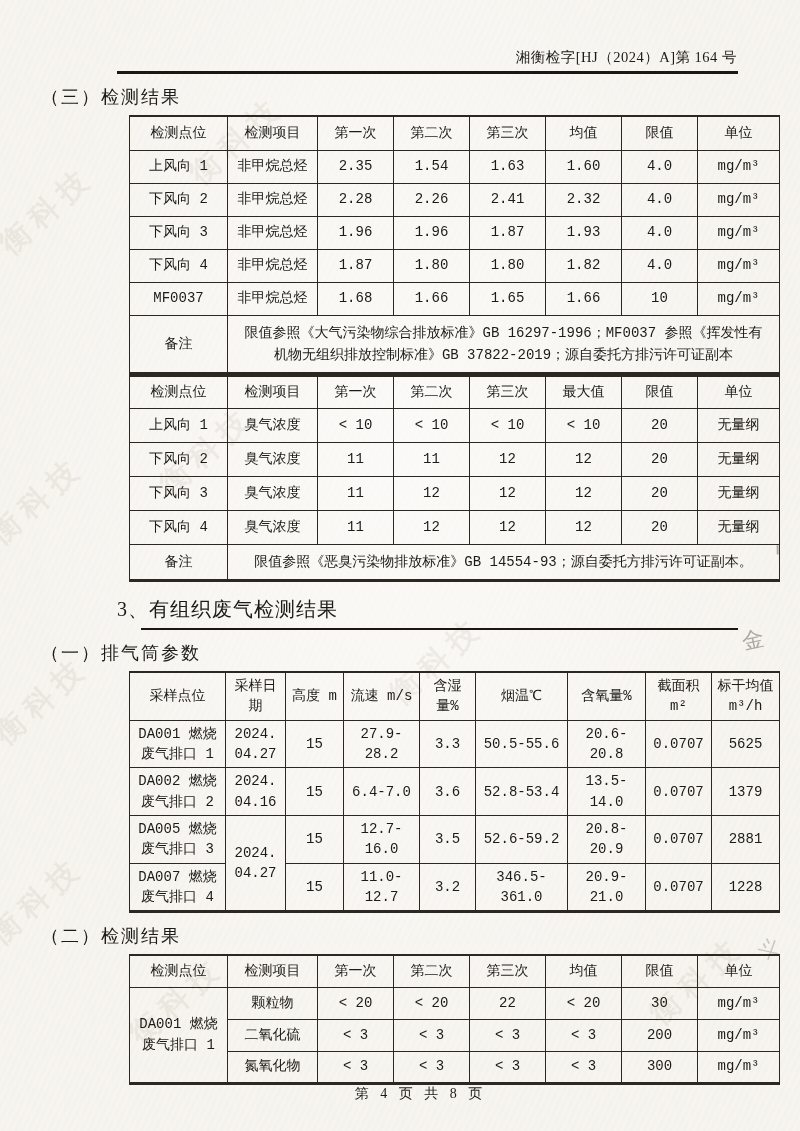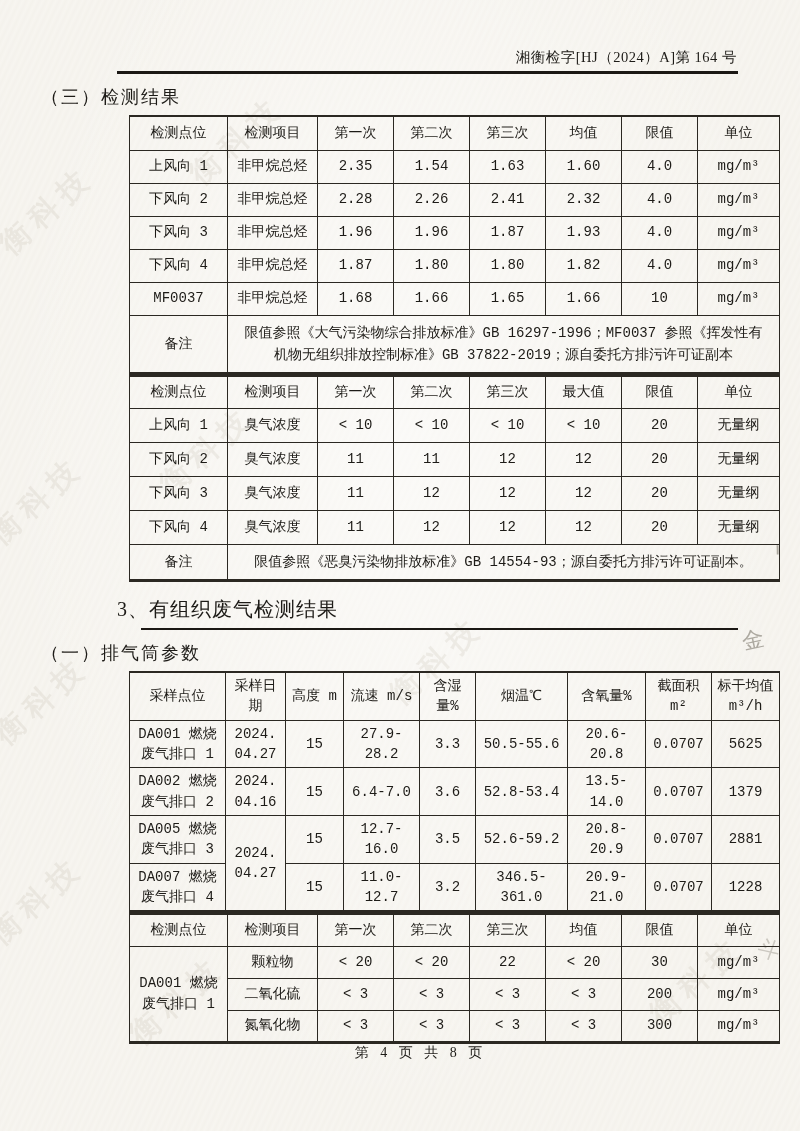--- a/index.html
+++ b/index.html
@@ -382,20 +382,21 @@
           <td>11.0-12.7</td>
           <td>3.2</td>
           <td>346.5-361.0</td>
           <td>20.9-21.0</td>
           <td>0.0707</td>
           <td>1228</td>
         </tr>
       </tbody>
     </table>
 
+  <div class="tbl-title">（二）检测结果</div>
   <table id="t-two" class="tbl t8">
       <colgroup>
         <col>
         <col>
         <col>
         <col>
         <col>
         <col>
         <col>
         <col>

